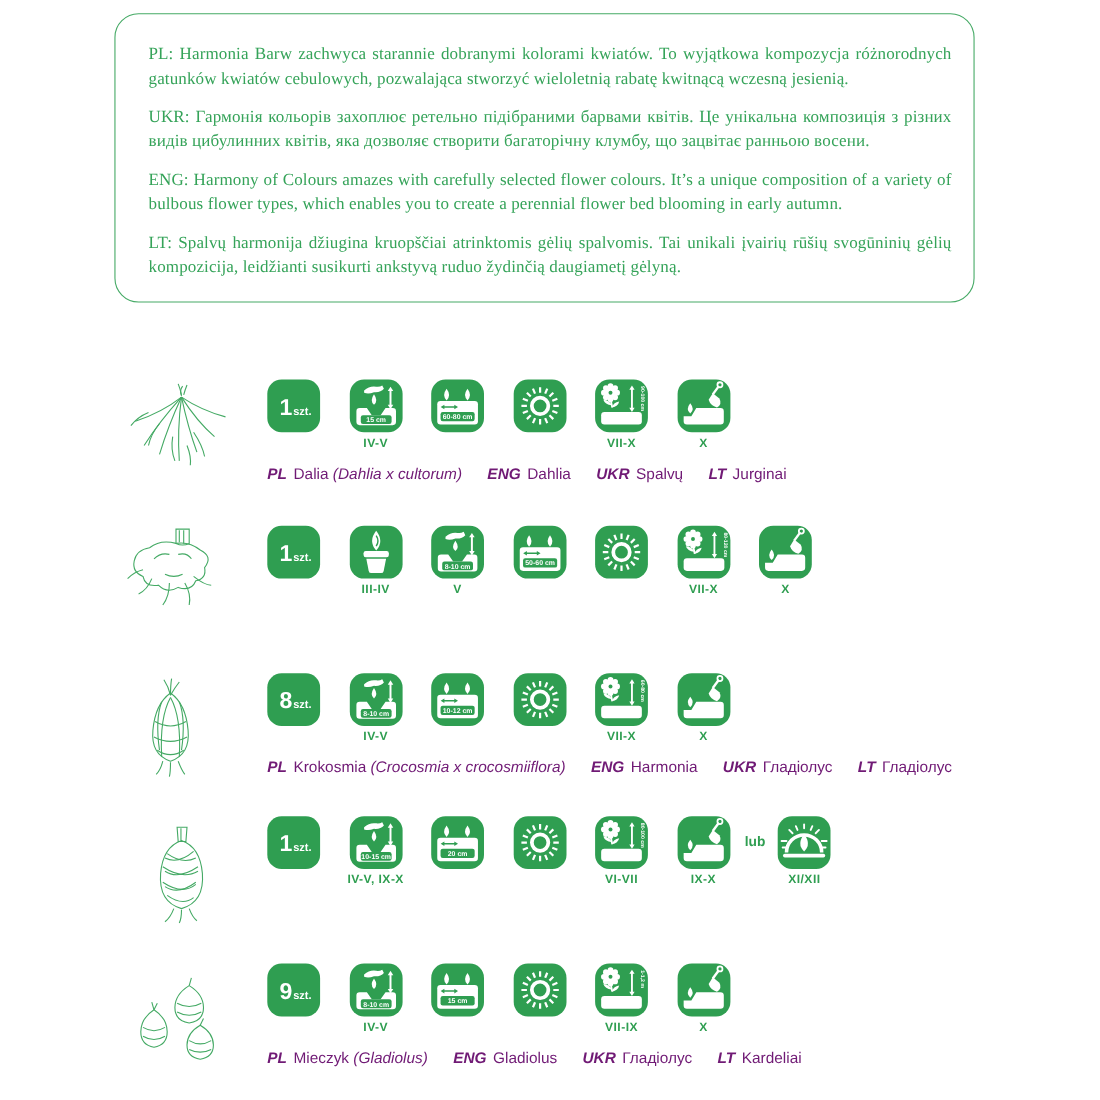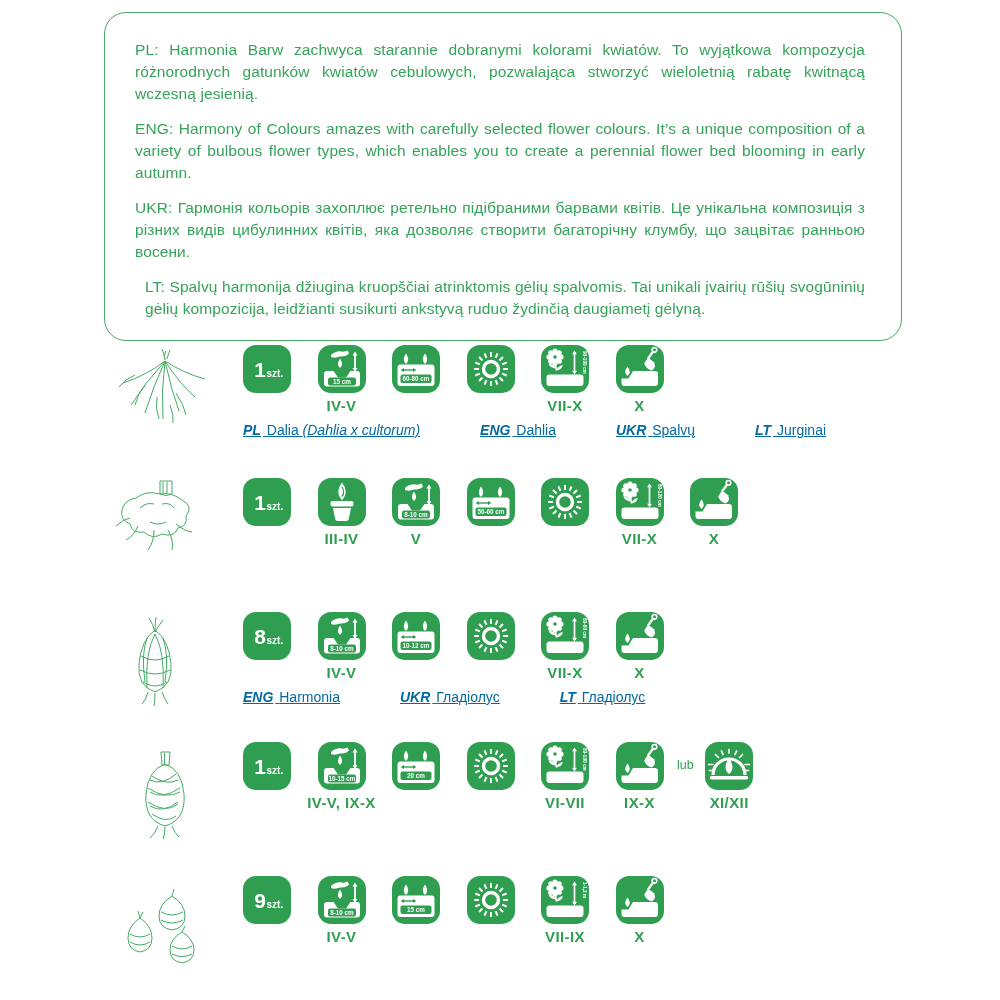--- a/index.html
+++ b/index.html
@@ -1,28 +1,28 @@
 <!DOCTYPE html>
 <html><head>
 <meta charset="utf-8">
 <style>
   html,body{margin:0;padding:0;background:#fff;}
   body{width:1000px;height:1000px;position:relative;font-family:"Liberation Sans",sans-serif;color:#35a359;overflow:hidden;}
-  .desc-box{position:absolute;left:104px;top:12px;width:730px;border:1.6px solid #46aa66;border-radius:22px;padding:26px 36px 20px 30px;}
+  .desc-box{position:absolute;left:104px;top:12px;width:730px;border:1.6px solid #46aa66;border-radius:22px;padding:26px 20px 20px 30px;font-family:Liberation Serif, serif;}
   .desc-box p{margin:0 0 13px 0;font-size:15.5px;line-height:1.42;text-align:justify;font-weight:500;letter-spacing:.1px;color:#35a359;}
-  .desc-box p:last-child{margin-bottom:0;margin-left:10px;}
+  .desc-box p:last-child{margin-bottom:0;}
   .row{position:absolute;left:110px;width:885px;height:118px;}
   .sketch{position:absolute;left:0;top:0;width:120px;height:105px;stroke:#3aa55c;fill:none;stroke-width:1;opacity:.95;}
   .icons{position:absolute;left:133px;top:0;display:flex;gap:26.5px;align-items:flex-start;}
   .cell{display:flex;flex-direction:column;align-items:center;width:48px;}
   .tile{width:48px;height:48px;display:block;overflow:visible;}
   .bg{fill:#2f9e51;}
-  .cap{margin-top:4px;height:15px;font-size:15px;font-weight:700;letter-spacing:.4px;color:#2f9e51;white-space:nowrap;}
-  .lub{align-self:flex-start;margin:16px -15px 0 -13px;font-size:12.5px;font-weight:400;color:#2f9e51;}
-  .names{position:absolute;left:133px;top:77px;display:flex;gap:60px;font-size:14px;white-space:nowrap;color:#0369a1;text-decoration:underline;}
+  .cap{margin-top:4px;height:15px;font-size:11px;font-weight:700;letter-spacing:.4px;color:#2f9e51;white-space:nowrap;}
+  .lub{align-self:flex-start;margin:16px -15px 0 -13px;font-size:12.5px;font-weight:700;color:#2f9e51;}
+  .names{position:absolute;left:133px;top:77px;display:flex;gap:23px;font-size:14px;white-space:nowrap;color:#701a75;}
   .tag{font-style:italic;font-weight:700;margin-right:2px;}
   .nm{font-weight:500;}
   .lat{font-weight:400;font-style:italic;}
   svg text{font-family:"Liberation Sans",sans-serif;}
   .qty-num{font-size:21px;font-weight:700;fill:#fff;}
   .qty-unit{font-size:10px;font-weight:700;fill:#fff;}
   .cm{font-size:6.3px;font-weight:700;fill:#fff;text-anchor:middle;}
   .vtxt{font-size:4.7px;font-weight:700;fill:#fff;}
 </style>
 </head>
@@ -117,22 +117,22 @@
       </g>
       <path d="M8,33 a16,16 0 0 1 32,0" fill="none" stroke="#fff" stroke-width="3.2"></path>
       <line x1="6.5" y1="35.8" x2="41.5" y2="35.8" stroke="#fff" stroke-width="3.4" stroke-linecap="round"></line>
       <path d="M24,16.5 q7,9 0,15.5 q-7,-6.5 0,-15.5z" fill="#fff"></path>
     </symbol>
   </defs>
 </svg>
 
 <div class="desc-box">
   <p>PL: Harmonia Barw zachwyca starannie dobranymi kolorami kwiatów. To wyjątkowa kompozycja różnorodnych gatunków kwiatów cebulowych, pozwalająca stworzyć wieloletnią rabatę kwitnącą wczesną jesienią.</p>
+  <p>UKR: Гармонія кольорів захоплює ретельно підібраними барвами квітів. Це унікальна композиція з різних видів цибулинних квітів, яка дозволяє створити багаторічну клумбу, що зацвітає ранньою восени.</p>
   <p>ENG: Harmony of Colours amazes with carefully selected flower colours. It’s a unique composition of a variety of bulbous flower types, which enables you to create a perennial flower bed blooming in early autumn.</p>
-  <p>UKR: Гармонія кольорів захоплює ретельно підібраними барвами квітів. Це унікальна композиція з різних видів цибулинних квітів, яка дозволяє створити багаторічну клумбу, що зацвітає ранньою восени.</p>
   <p>LT: Spalvų harmonija džiugina kruopščiai atrinktomis gėlių spalvomis. Tai unikali įvairių rūšių svogūninių gėlių kompozicija, leidžianti susikurti ankstyvą ruduo žydinčią daugiametį gėlyną.</p>
 </div>
 
 <section class="row" style="top:345px">
   <svg class="sketch" viewBox="0 0 120 105">
     <path d="M56,6 q-3,4 -1,9"></path>
       <path d="M52,4 q2,5 3,10"></path>
       <path d="M60,5 q-2,5 -3,9"></path>
     <path d="M55,16 q-18,14 -42,22"></path>
       <path d="M55,16 q-20,22 -34,44"></path>
@@ -334,20 +334,21 @@
     </div>
     <div class="cell">
       <svg class="tile" viewBox="0 0 48 48">
         <rect class="bg" width="48" height="48" rx="13"></rect>
           <use href="#sym-dig"></use>
       </svg>
         <div class="cap">X</div>
     </div>
   </div>
   <div class="names">
+    <span><span class="tag">PL</span> <span class="nm">Krokosmia</span> <span class="lat">(Crocosmia x crocosmiiflora)</span></span>
     <span><span class="tag">ENG</span> <span class="nm">Harmonia</span></span>
     <span><span class="tag">UKR</span> <span class="nm">Гладіолус</span></span>
     <span><span class="tag">LT</span> <span class="nm">Гладіолус</span></span>
   </div>
 </section>
 
 <section class="row" style="top:742px">
   <svg class="sketch" viewBox="0 0 120 105">
     <path d="M51,10 h9 l-1,13 h-7z"></path>
       <line x1="54.5" y1="11" x2="54.5" y2="22"></line>
@@ -478,13 +479,19 @@
         <div class="cap">VII-IX</div>
     </div>
     <div class="cell">
       <svg class="tile" viewBox="0 0 48 48">
         <rect class="bg" width="48" height="48" rx="13"></rect>
           <use href="#sym-dig"></use>
       </svg>
         <div class="cap">X</div>
     </div>
   </div>
+  <div class="names">
+    <span><span class="tag">PL</span> <span class="nm">Mieczyk</span> <span class="lat">(Gladiolus)</span></span>
+    <span><span class="tag">ENG</span> <span class="nm">Gladiolus</span></span>
+    <span><span class="tag">UKR</span> <span class="nm">Гладіолус</span></span>
+    <span><span class="tag">LT</span> <span class="nm">Kardeliai</span></span>
+  </div>
 </section>
 
 </body></html>

